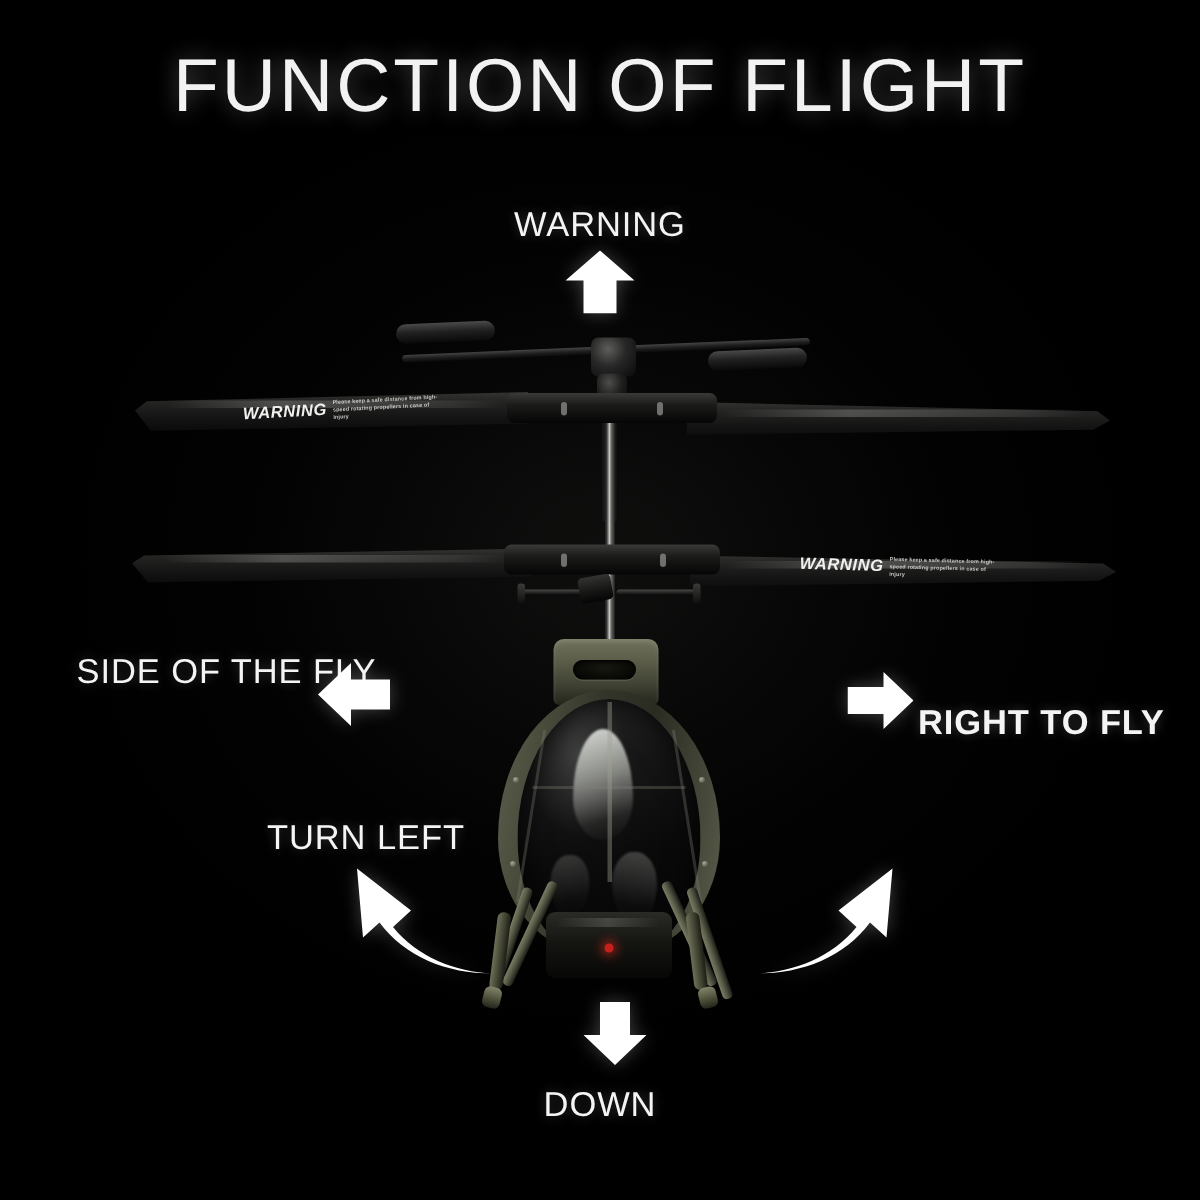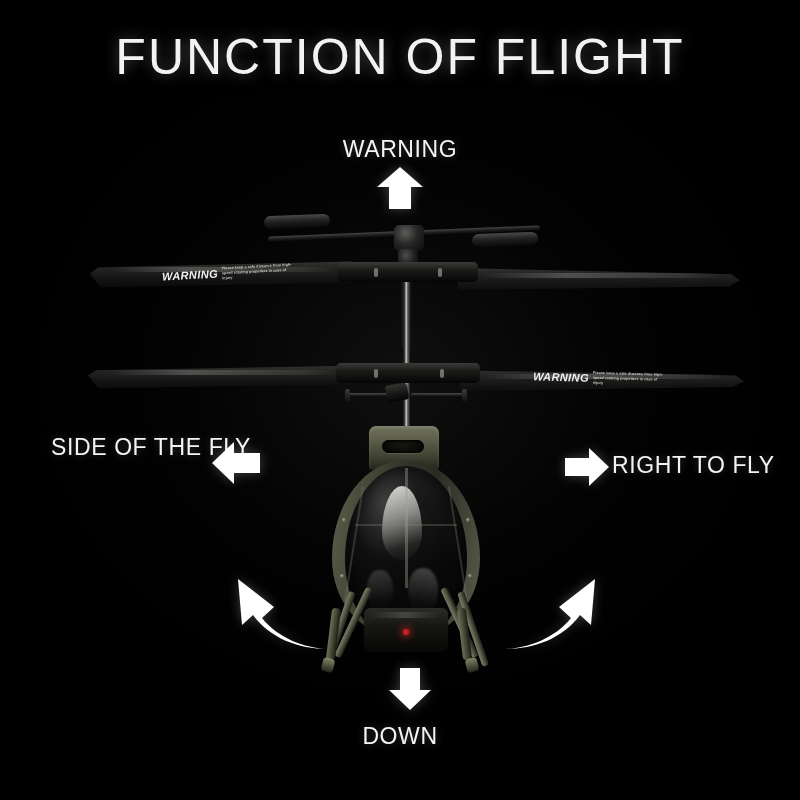--- a/index.html
+++ b/index.html
@@ -31,21 +31,21 @@
   .lbl{
     position:absolute;color:#f4f4f4;font-weight:300;
     font-size:23px;letter-spacing:.6px;line-height:1.18;
     text-shadow:0 0 8px rgba(255,255,255,.22);
     white-space:nowrap;
   }
   .lbl.two{white-space:normal;text-align:center;}
 
   #lbl-upward{top:136px;left:0;right:0;text-align:center;}
   #lbl-left{top:434px;left:32px;width:238px;text-align:center;}
-  #lbl-right{top:452px;left:612px;}
+  #lbl-right{top:468px;left:612px;font-weight:bold;}
   #lbl-turn-left{top:545px;left:178px;}
   #lbl-turn-right{top:545px;left:531px;}
   #lbl-down{top:723px;left:0;right:0;text-align:center;}
 
   
   .arrow{position:absolute;filter:drop-shadow(0 0 6px rgba(255,255,255,.25));}
   #arr-up{left:377px;top:167px;}
   #arr-down{left:389px;top:668px;}
   #arr-left{left:212px;top:442px;}
   #arr-right{left:565px;top:448px;}
@@ -331,20 +331,21 @@
     <div class="pod-led"></div>
   </div>
 
   <div class="lbl" id="lbl-upward">WARNING</div>
 
   <div class="lbl two" id="lbl-left">
     <div>SIDE OF THE FLY</div>
   </div>
 
   <div class="lbl" id="lbl-right">RIGHT TO FLY</div>
+  <div class="lbl" id="lbl-turn-left">TURN LEFT</div>
   <div class="lbl" id="lbl-down">DOWN</div>
 
   <div class="arrow" id="arr-up">
     <svg width="46" height="42" viewBox="0 0 46 42">
       <polygon points="23,0 46,20 34,20 34,42 12,42 12,20 0,20" fill="#ffffff"></polygon>
     </svg>
   </div>
 
   <div class="arrow" id="arr-down">
     <svg width="42" height="42" viewBox="0 0 42 42">

